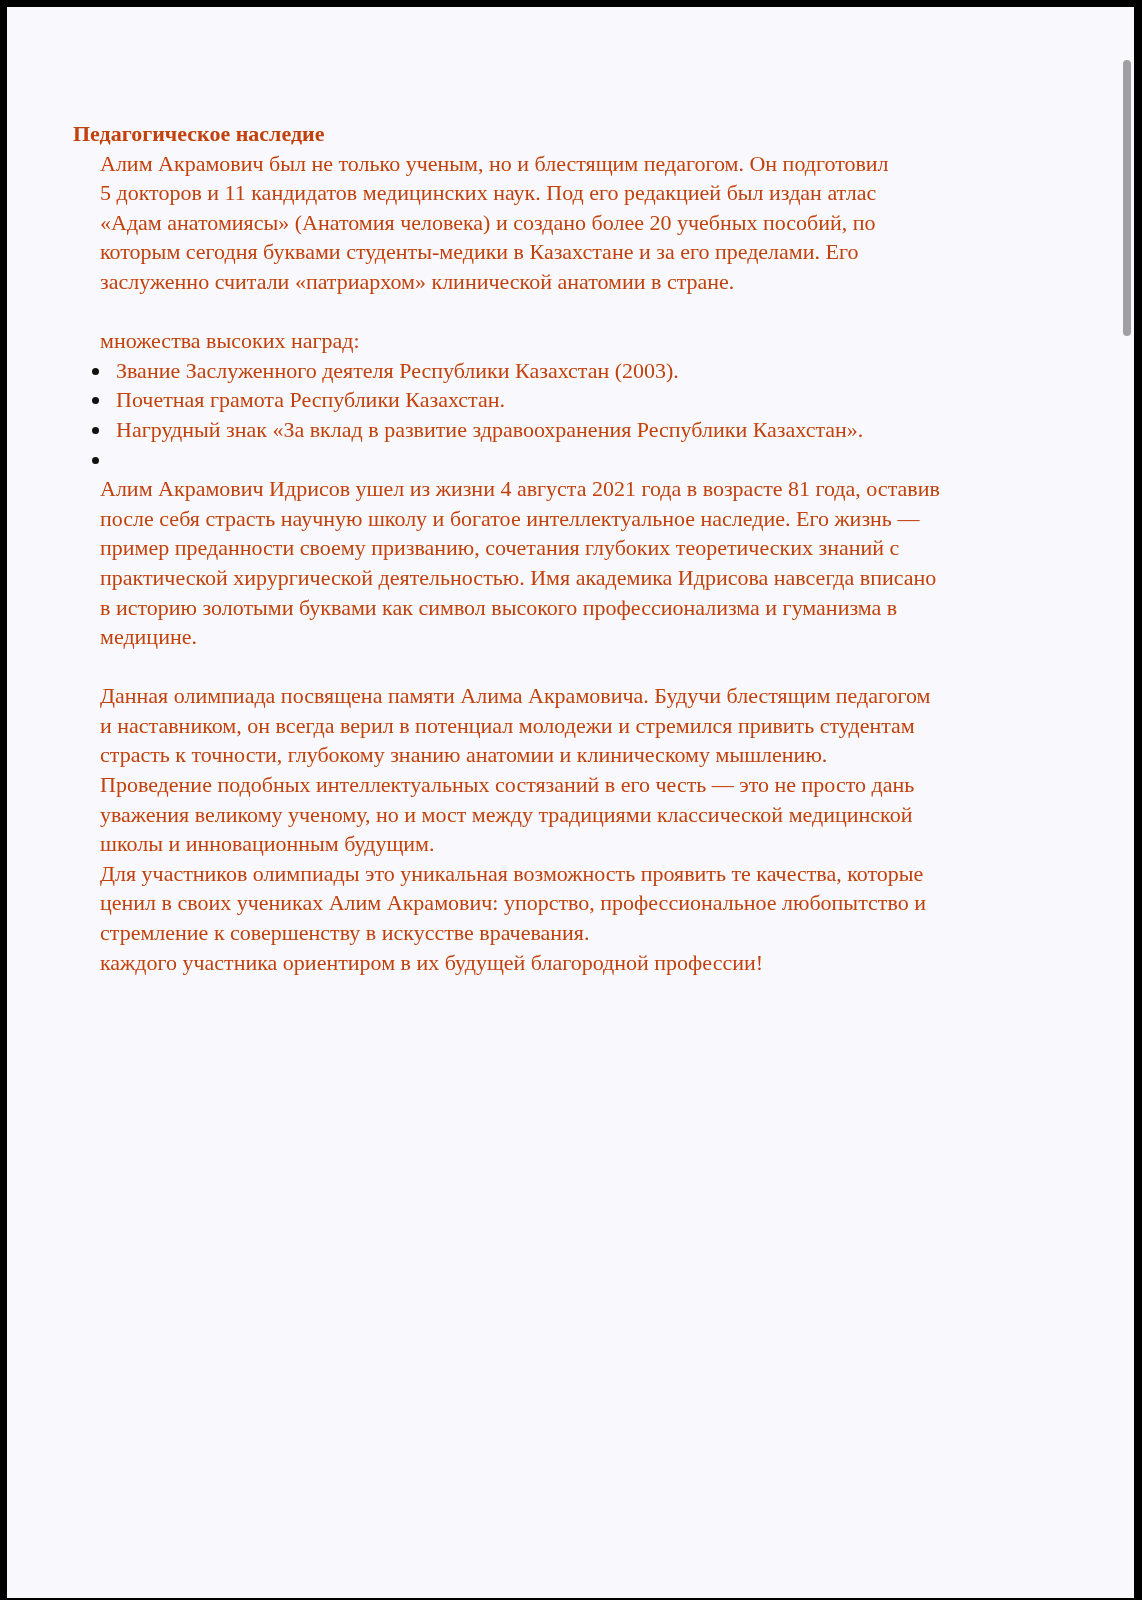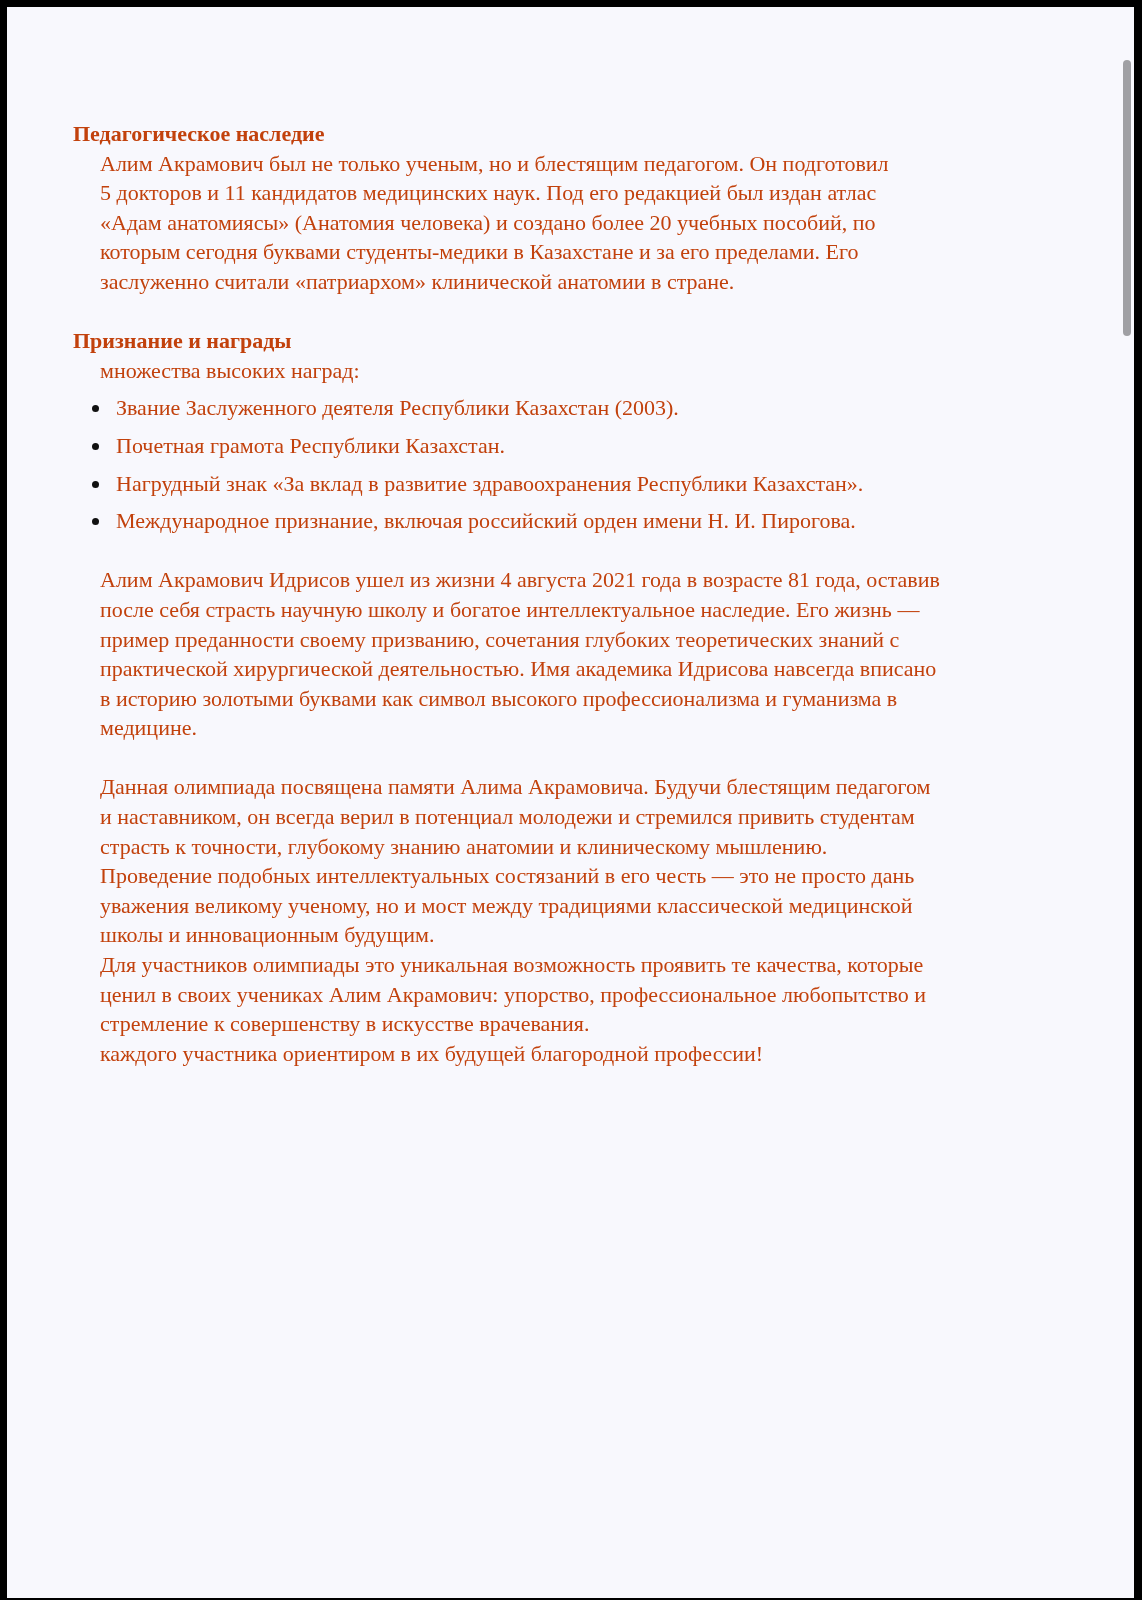--- a/index.html
+++ b/index.html
@@ -44,21 +44,20 @@
     }
     ul.awards {
       margin: 0;
       padding: 0;
       list-style: none;
     }
     ul.awards li {
       position: relative;
       padding-left: 43px;
       white-space: nowrap;
-      margin-top: 8px;
     }
     ul.awards li .bullet {
       position: absolute;
       left: 19px;
       top: 12px;
       width: 7px;
       height: 7px;
       border-radius: 50%;
       background: #111111;
     }
@@ -89,40 +88,38 @@
     <div>
       <span class="line">Алим Акрамович был не только ученым, но и блестящим педагогом. Он подготовил</span>
       <span class="line">5 докторов и 11 кандидатов медицинских наук. Под его редакцией был издан атлас</span>
       <span class="line">«Адам анатомиясы» (Анатомия человека) и создано более 20 учебных пособий, по</span>
       <span class="line">которым сегодня буквами студенты-медики в Казахстане и за его пределами. Его</span>
       <span class="line">заслуженно считали «патриархом» клинической анатомии в стране.</span>
     </div>
 
     <span class="gap"></span>
 
-    <span class="heading">Признание и награды</span>
     <div>
       <span class="line">множества высоких наград:</span>
     </div>
     <ul class="awards">
       <li>
         <span class="bullet"></span>
         <span>Звание Заслуженного деятеля Республики Казахстан (2003).</span>
       </li>
       <li>
         <span class="bullet"></span>
         <span>Почетная грамота Республики Казахстан.</span>
       </li>
       <li>
         <span class="bullet"></span>
         <span>Нагрудный знак «За вклад в развитие здравоохранения Республики Казахстан».</span>
       </li>
       <li>
         <span class="bullet"></span>
-        <span>Международное признание, включая российский орден имени Н. И. Пирогова.</span>
       </li>
     </ul>
 
     <span class="gap"></span>
 
     <div>
       <span class="line">Алим Акрамович Идрисов ушел из жизни 4 августа 2021 года в возрасте 81 года, оставив</span>
       <span class="line">после себя страсть научную школу и богатое интеллектуальное наследие. Его жизнь —</span>
       <span class="line">пример преданности своему призванию, сочетания глубоких теоретических знаний с</span>
       <span class="line">практической хирургической деятельностью. Имя академика Идрисова навсегда вписано</span>

